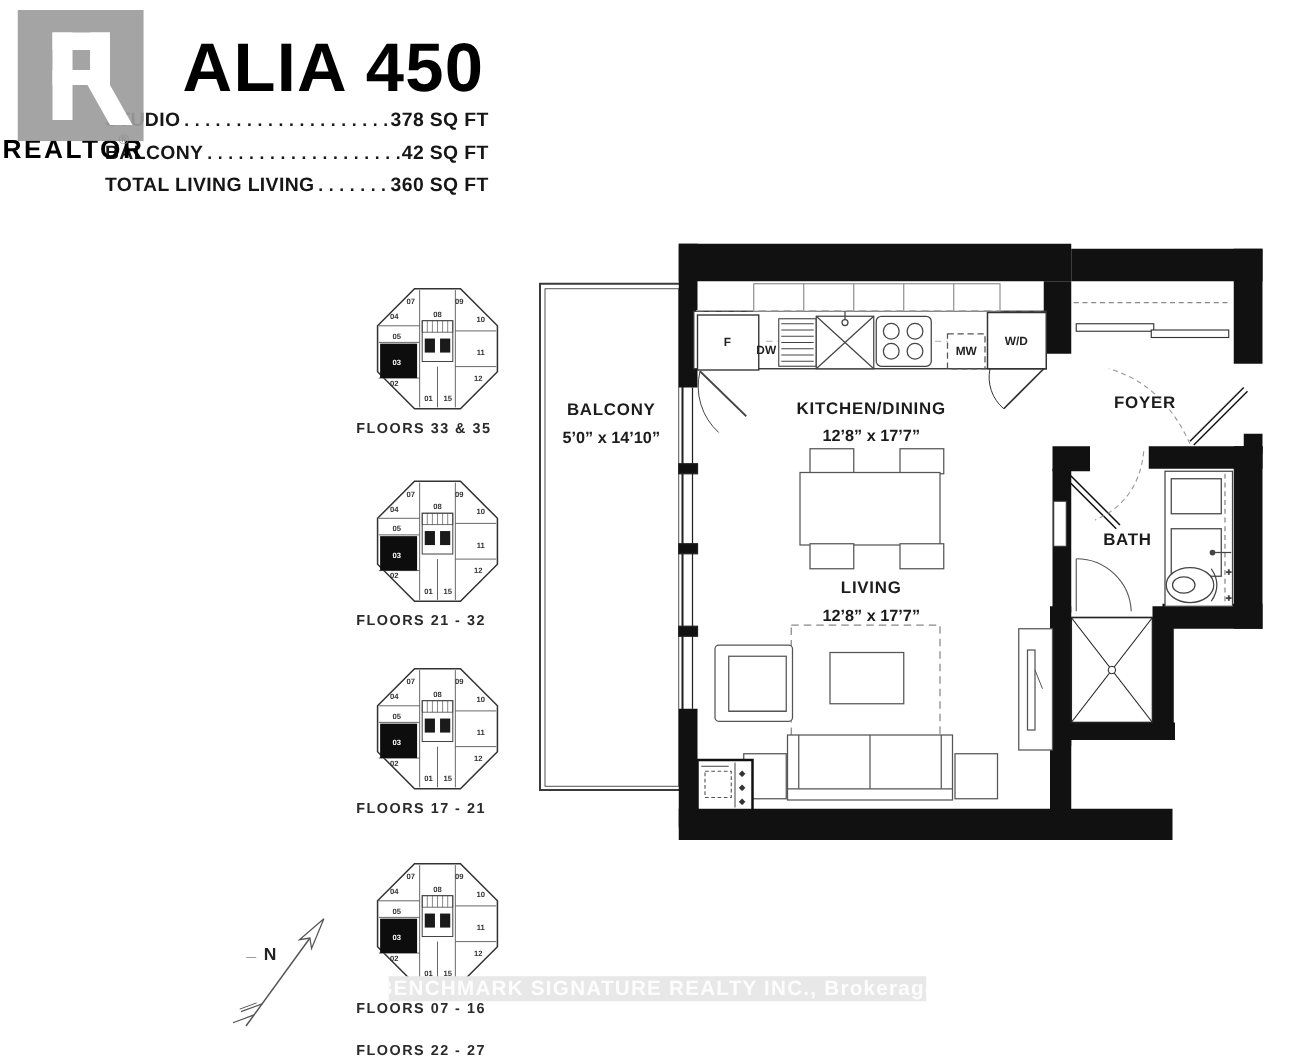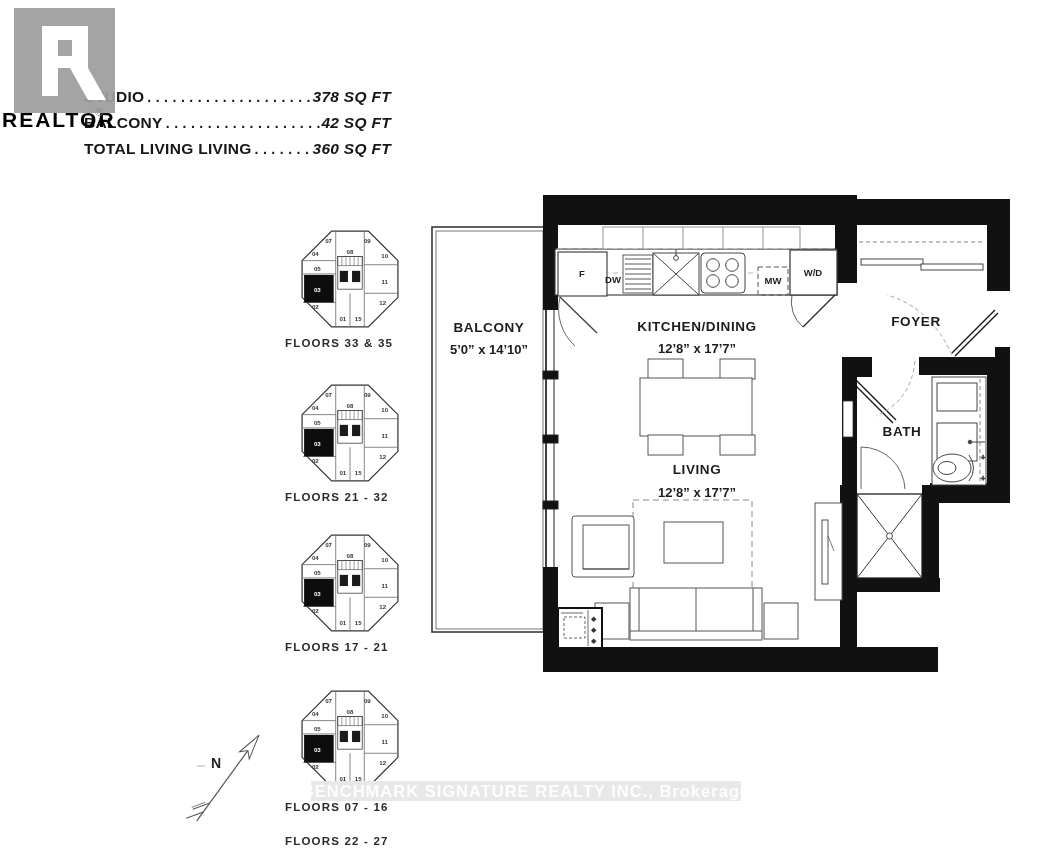--- a/index.html
+++ b/index.html
@@ -8,21 +8,21 @@
   
   #logo{position:absolute;left:14px;top:8px;z-index:2;}
   #realtor-wm{position:absolute;left:2px;top:108px;z-index:1;font-size:21px;font-weight:600;
       letter-spacing:2px;color:#000000;}
   #realtor-reg{position:absolute;left:95px;top:106px;z-index:3;font-size:11px;color:#8d8d8d;}
   #title{position:absolute;left:146px;top:22px;font-size:55px;font-weight:800;letter-spacing:1px;color:#000;}
   #specs{position:absolute;left:84px;top:88px;width:307px;}
   .spec-row{display:flex;align-items:baseline;height:26px;font-size:15.5px;font-weight:bold;color:#161616;letter-spacing:.3px;}
   .spec-label{white-space:nowrap;}
   .spec-dots{flex:1;overflow:hidden;white-space:nowrap;padding:0 3px;font-size:14px;}
-  .spec-value{white-space:nowrap;font-style:italic;}
+  .spec-value{white-space:nowrap;}
   
   .keyplan{position:absolute;left:299px;width:102px;height:102px;z-index:1;}
   .kp-label{position:absolute;left:285px;width:130px;text-align:left;font-size:11.5px;font-weight:600;
       letter-spacing:1.2px;color:#2a2a2a;z-index:6;white-space:nowrap;}
   
   #plan{position:absolute;left:425px;top:185px;z-index:2;}
   
   #north{position:absolute;left:175px;top:722px;z-index:1;}
   
   #brokerage-band{position:absolute;left:311px;top:781px;width:430px;height:20px;background:#e8e8e8;
@@ -44,20 +44,21 @@
       <rect x="28" y="18" width="16" height="70"></rect>
       <rect x="28" y="18" width="46" height="14"></rect>
       <rect x="58" y="18" width="16" height="32"></rect>
       <rect x="28" y="48" width="46" height="12"></rect>
       <polygon points="56,60 74,60 92,92 74,92"></polygon>
     </g>
   </svg>
   <div id="realtor-wm">REALTOR</div>
   <div id="realtor-reg">®</div>
 
+  <div id="title">ALIA 450</div>
   <div id="specs">
     <div class="spec-row">
       <span class="spec-label">STUDIO</span>
       <span class="spec-dots">. . . . . . . . . . . . . . . . . . . . . . . . . . . . . . . .</span>
       <span class="spec-value">378 SQ FT</span>
     </div>
     <div class="spec-row">
       <span class="spec-label">BALCONY</span>
       <span class="spec-dots">. . . . . . . . . . . . . . . . . . . . . . . . . . . . . . . .</span>
       <span class="spec-value">42 SQ FT</span>

